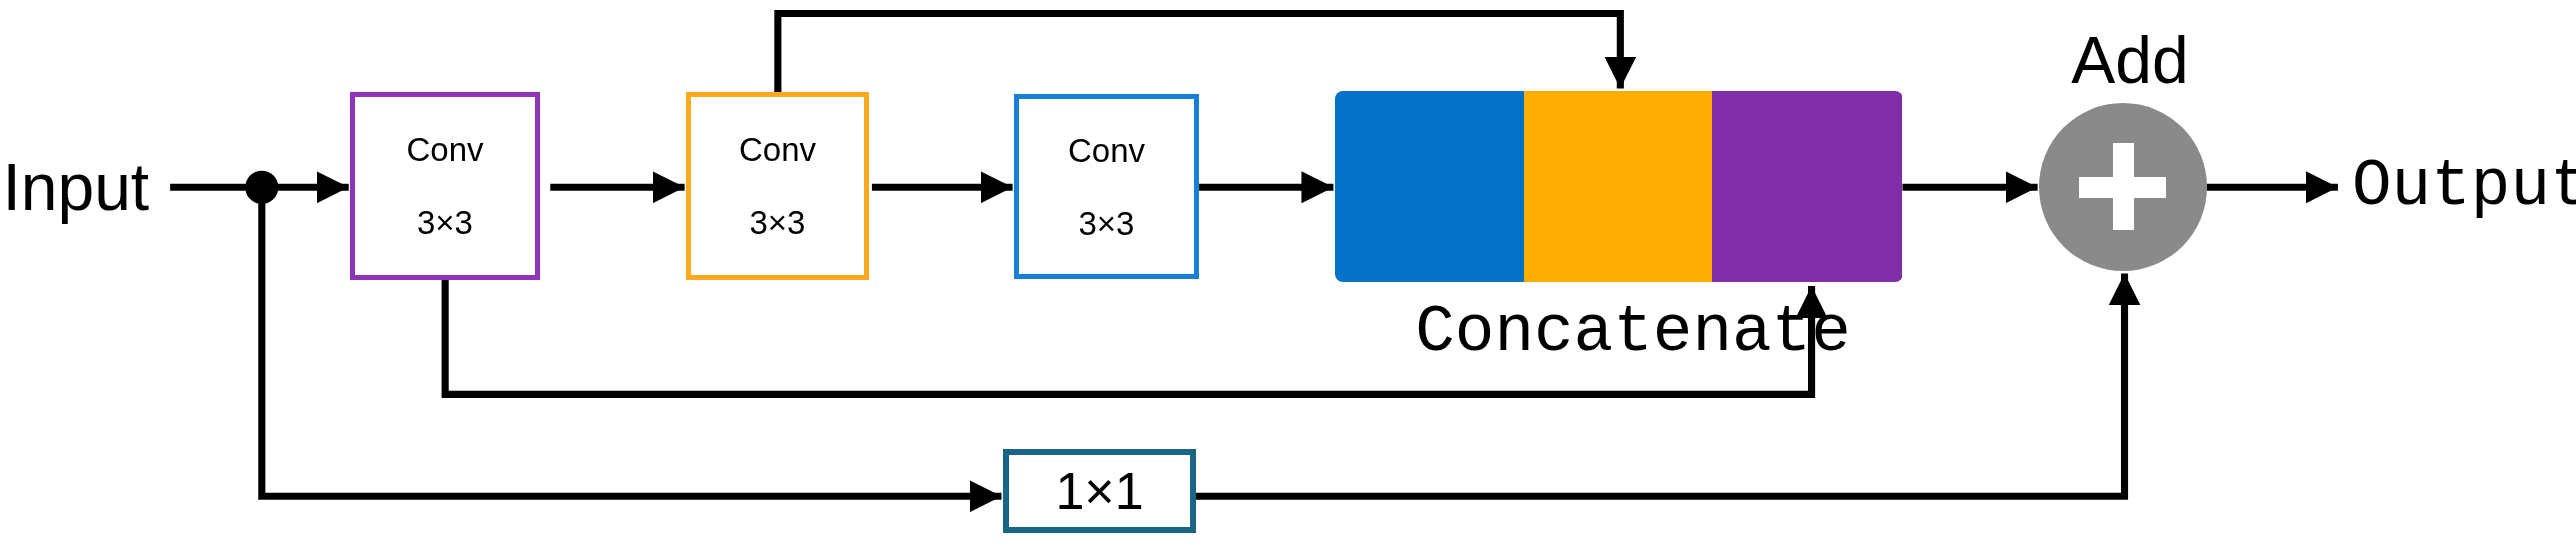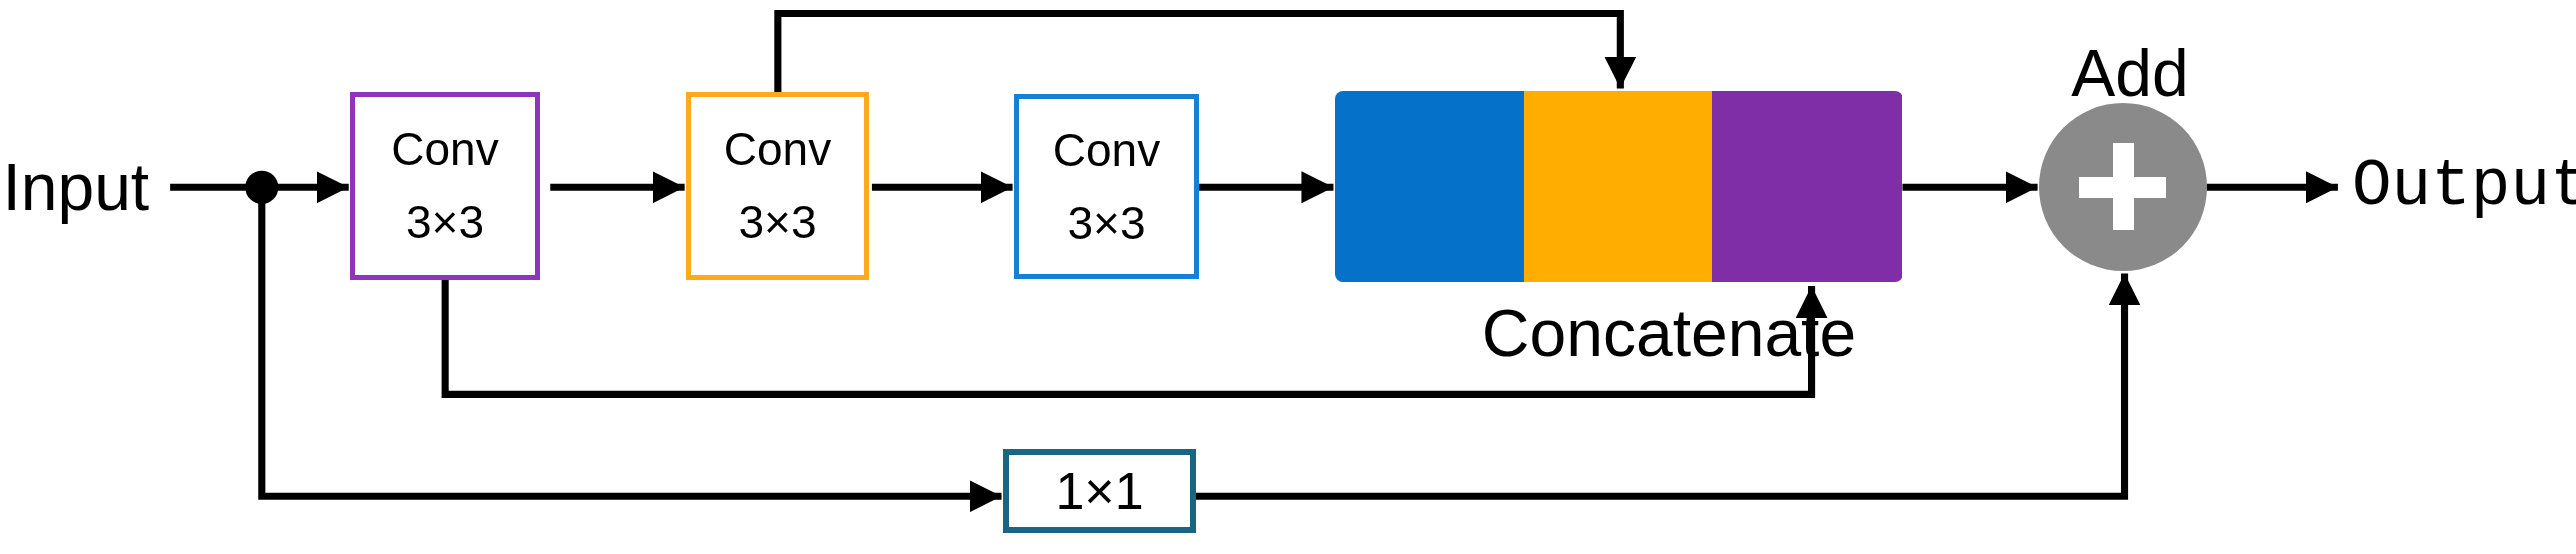--- a/index.html
+++ b/index.html
@@ -6,21 +6,21 @@
   body{font-family:"Liberation Sans", sans-serif; background:#ffffff;}
   #canvas{position:relative; width:2576px; height:554px; overflow:hidden;}
   .edges-layer{position:absolute; left:0; top:0; width:2576px; height:554px;}
   .edge{fill:none; stroke:#000000; stroke-width:9; stroke-linejoin:miter;}
   .label{position:absolute; color:#000; font-size:66px; line-height:1; white-space:nowrap;}
   .center-xy{transform:translate(-50%,-50%);}
   .center-y{transform:translateY(-50%);}
   .convbox{
     position:absolute; box-sizing:border-box; background:#ffffff;
     display:flex; flex-direction:column; align-items:center; justify-content:center;
-    font-size:46px; line-height:73px; color:#000; border-style:solid; border-width:5.5px;
+    font-size:33px; line-height:73px; color:#000; border-style:solid; border-width:5.5px;
   }
   .pointwise{
     position:absolute; box-sizing:border-box; background:#ffffff;
     display:flex; align-items:center; justify-content:center;
     font-size:52px; color:#000; border-style:solid; border-width:6.3px;
   }
   .concat{position:absolute; display:flex; border-radius:8px; overflow:hidden;}
   .concat .seg{height:100%;}
   .addcircle{position:absolute; border-radius:50%;}
   .plus-bar{position:absolute; background:#ffffff;}
@@ -47,22 +47,22 @@
     <path class="edge" d="M2407,237 H2578" marker-end="url(#arrow)"></path>
     <path class="edge" d="M2792,237 H2958" marker-end="url(#arrow)"></path>
     <path class="edge" d="M984,117 V17 H2050 V112" marker-end="url(#arrow)"></path>
     <path class="edge" d="M563,353 V499 H2292 V362" marker-end="url(#arrow)"></path>
     <path class="edge" d="M331,237 V628 H1267" marker-end="url(#arrow)"></path>
     <path class="edge" d="M1513,628 H2688 V346" marker-end="url(#arrow)"></path>
   </svg>
 
   <div class="label center-y" style="left:2.4px; top:187px;">Input</div>
   <div class="label center-y" style="left:2352px; top:187px;font-family:Liberation Mono, monospace;">Output</div>
-  <div class="label center-xy" style="left:2130px; top:73px;">Add</div>
-  <div class="label center-xy" style="left:1669px; top:333px;">Concatenate</div>
+  <div class="label center-xy" style="left:2130px; top:60px;">Add</div>
+  <div class="label center-xy" style="left:1633px; top:333px;font-family:Liberation Mono, monospace;">Concatenate</div>
 
   <div class="convbox" style="left: 350px; top: 92px; width: 190px; height: 188px; border-color: rgb(142, 53, 187);">
     <span>Conv</span>
     <span>3×3</span>
   </div>
   <div class="convbox" style="left: 686px; top: 92px; width: 183px; height: 188px; border-color: rgb(255, 169, 30);">
     <span>Conv</span>
     <span>3×3</span>
   </div>
   <div class="convbox" style="left: 1014px; top: 94px; width: 185px; height: 185px; border-color: rgb(22, 128, 212);">

